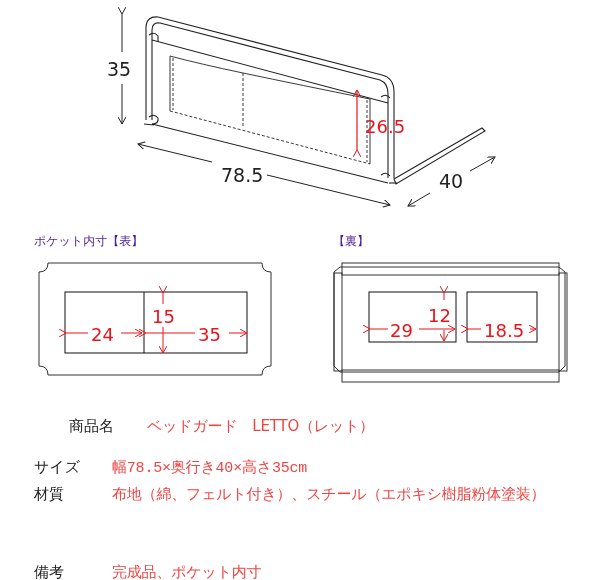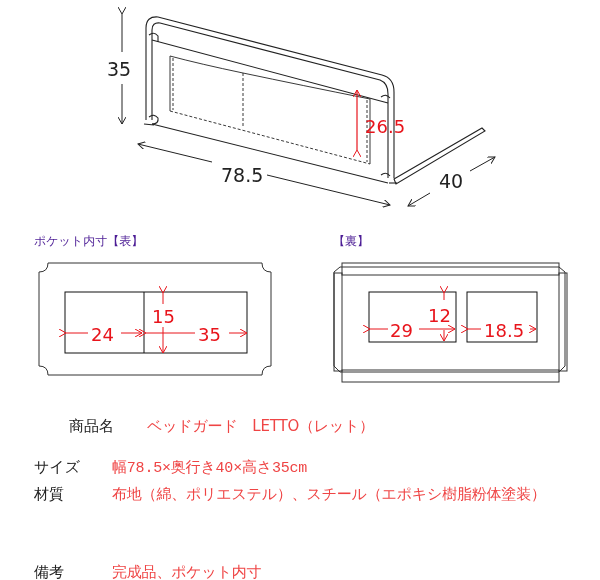--- a/index.html
+++ b/index.html
@@ -124,18 +124,18 @@
 <div class="spec-row" style="top:414px;margin-left:35px;">
   <span class="spec-key">商品名</span>
   <span class="spec-val">ベッドガード　LETTO（レット）</span>
 </div>
 <div class="spec-row" style="top:455px;font-family:Liberation Mono, monospace;">
   <span class="spec-key">サイズ</span>
   <span class="spec-val">幅78.5×奥行き40×高さ35cm</span>
 </div>
 <div class="spec-row" style="top:482px;">
   <span class="spec-key">材質</span>
-  <span class="spec-val">布地（綿、ポリエステル）、スチール（エポキシ樹脂粉体塗装）</span>
+  <span class="spec-val">布地（綿、フェルト付き）、スチール（エポキシ樹脂粉体塗装）</span>
 </div>
 <div class="spec-row" style="top:560px;">
   <span class="spec-key">備考</span>
   <span class="spec-val">完成品、ポケット内寸</span>
 </div>
 
 </body></html>

